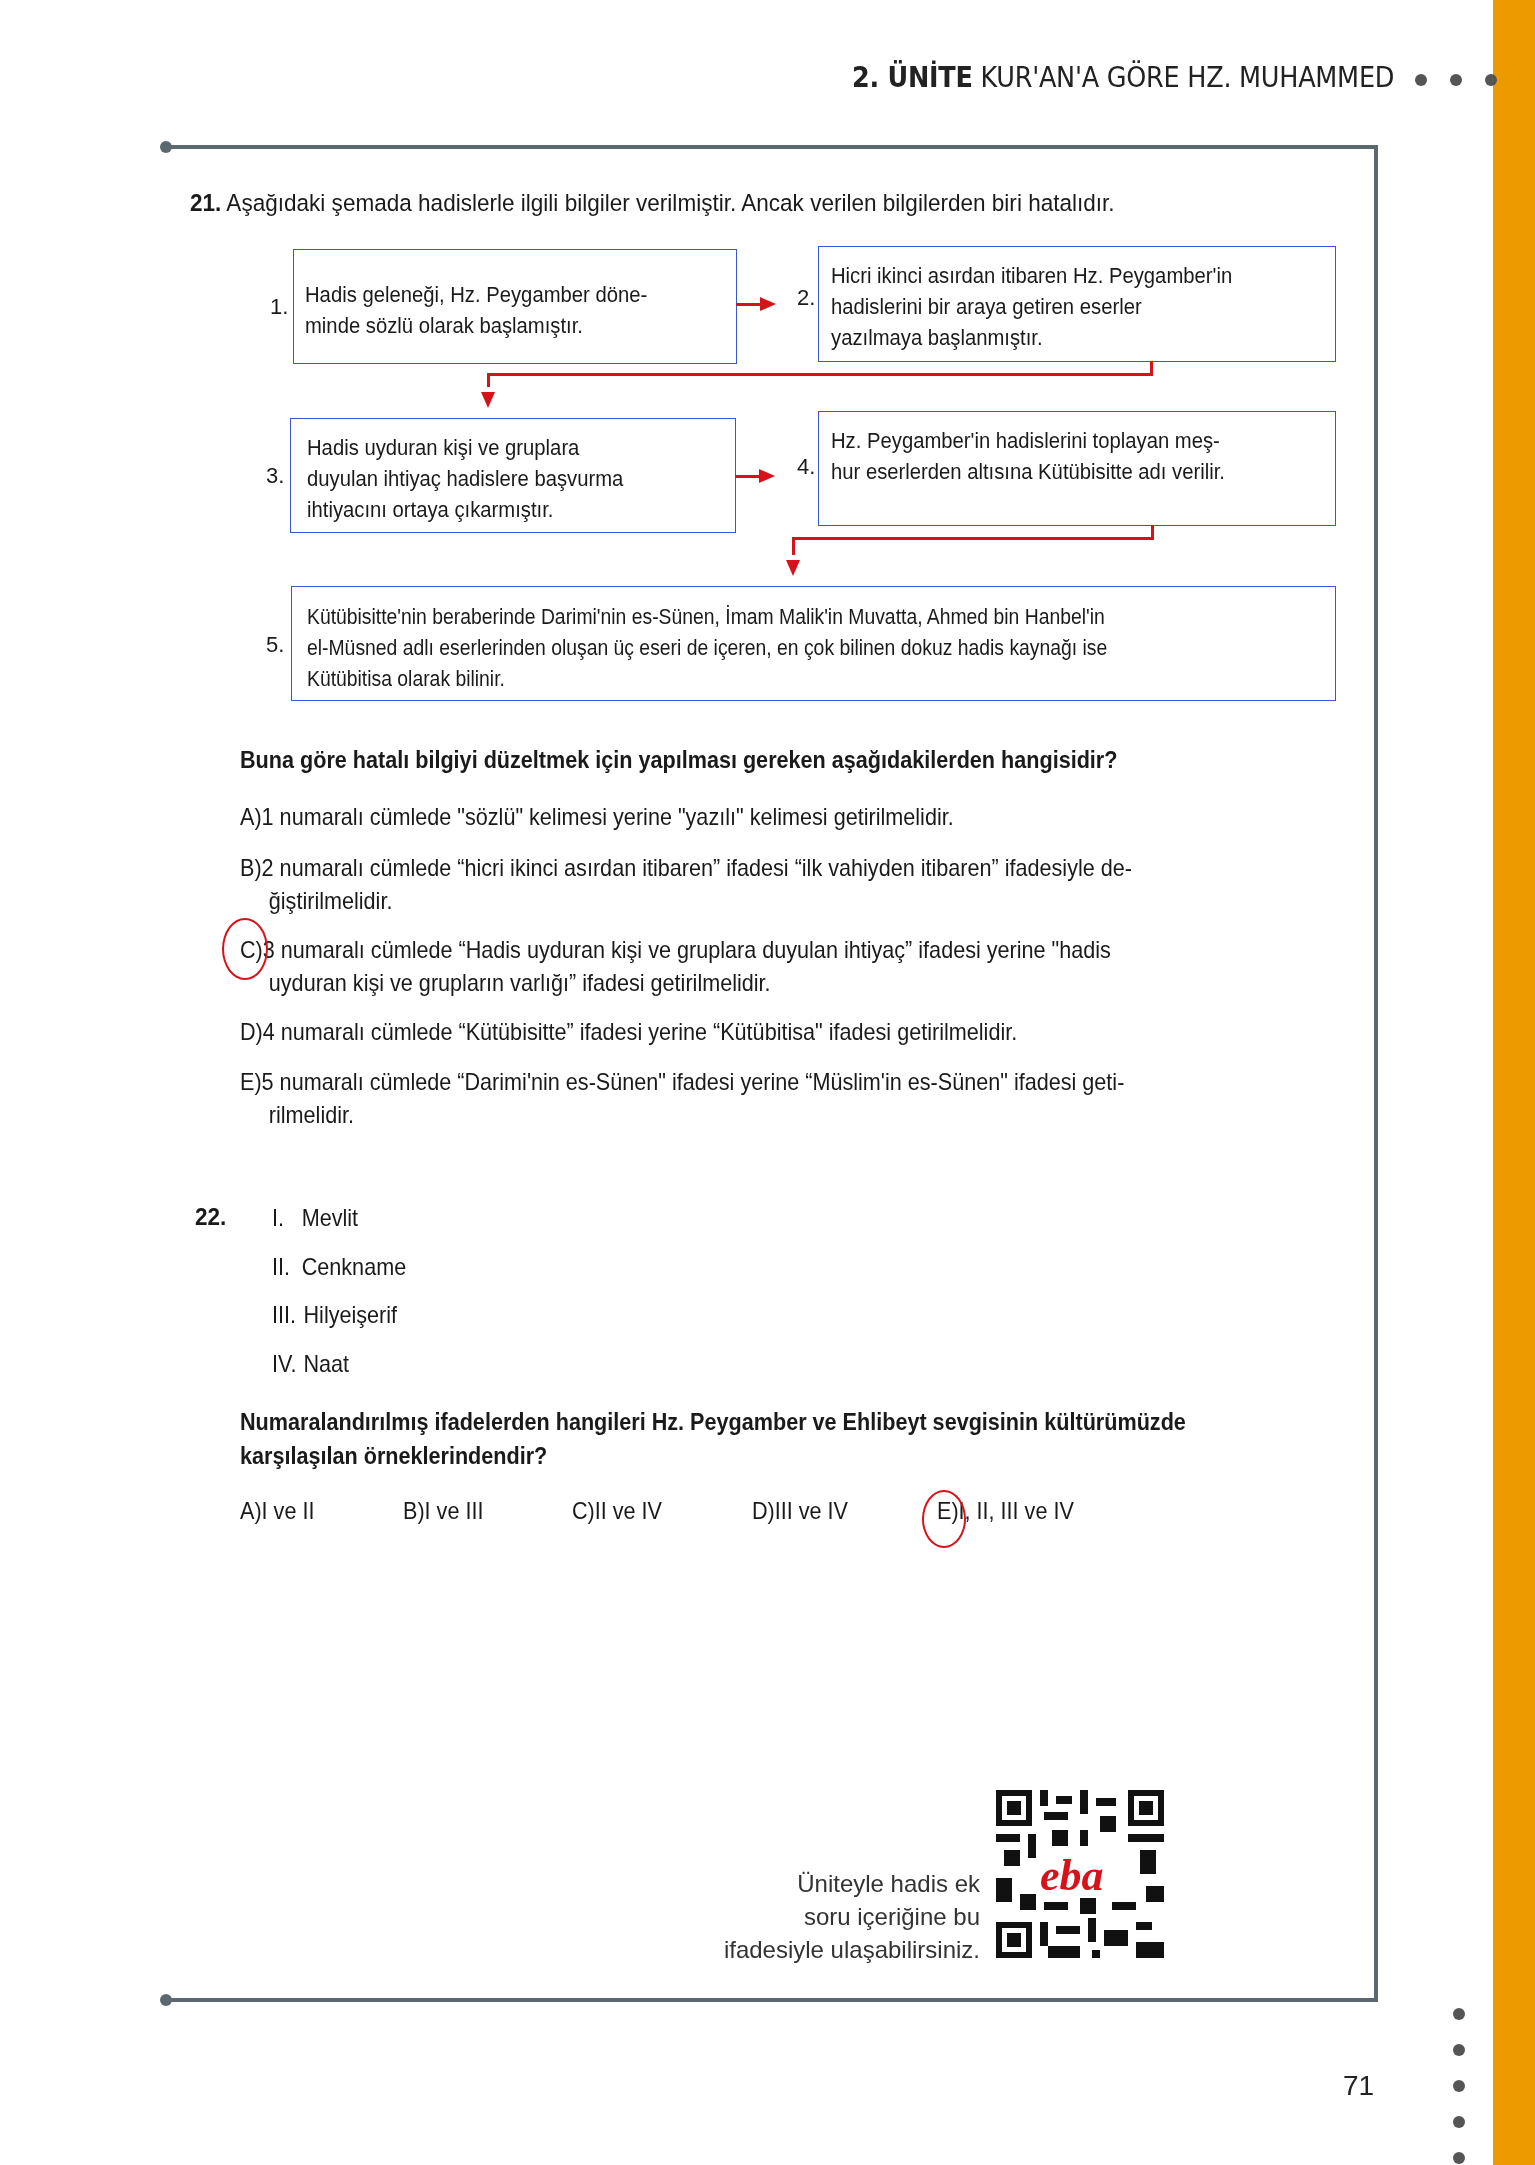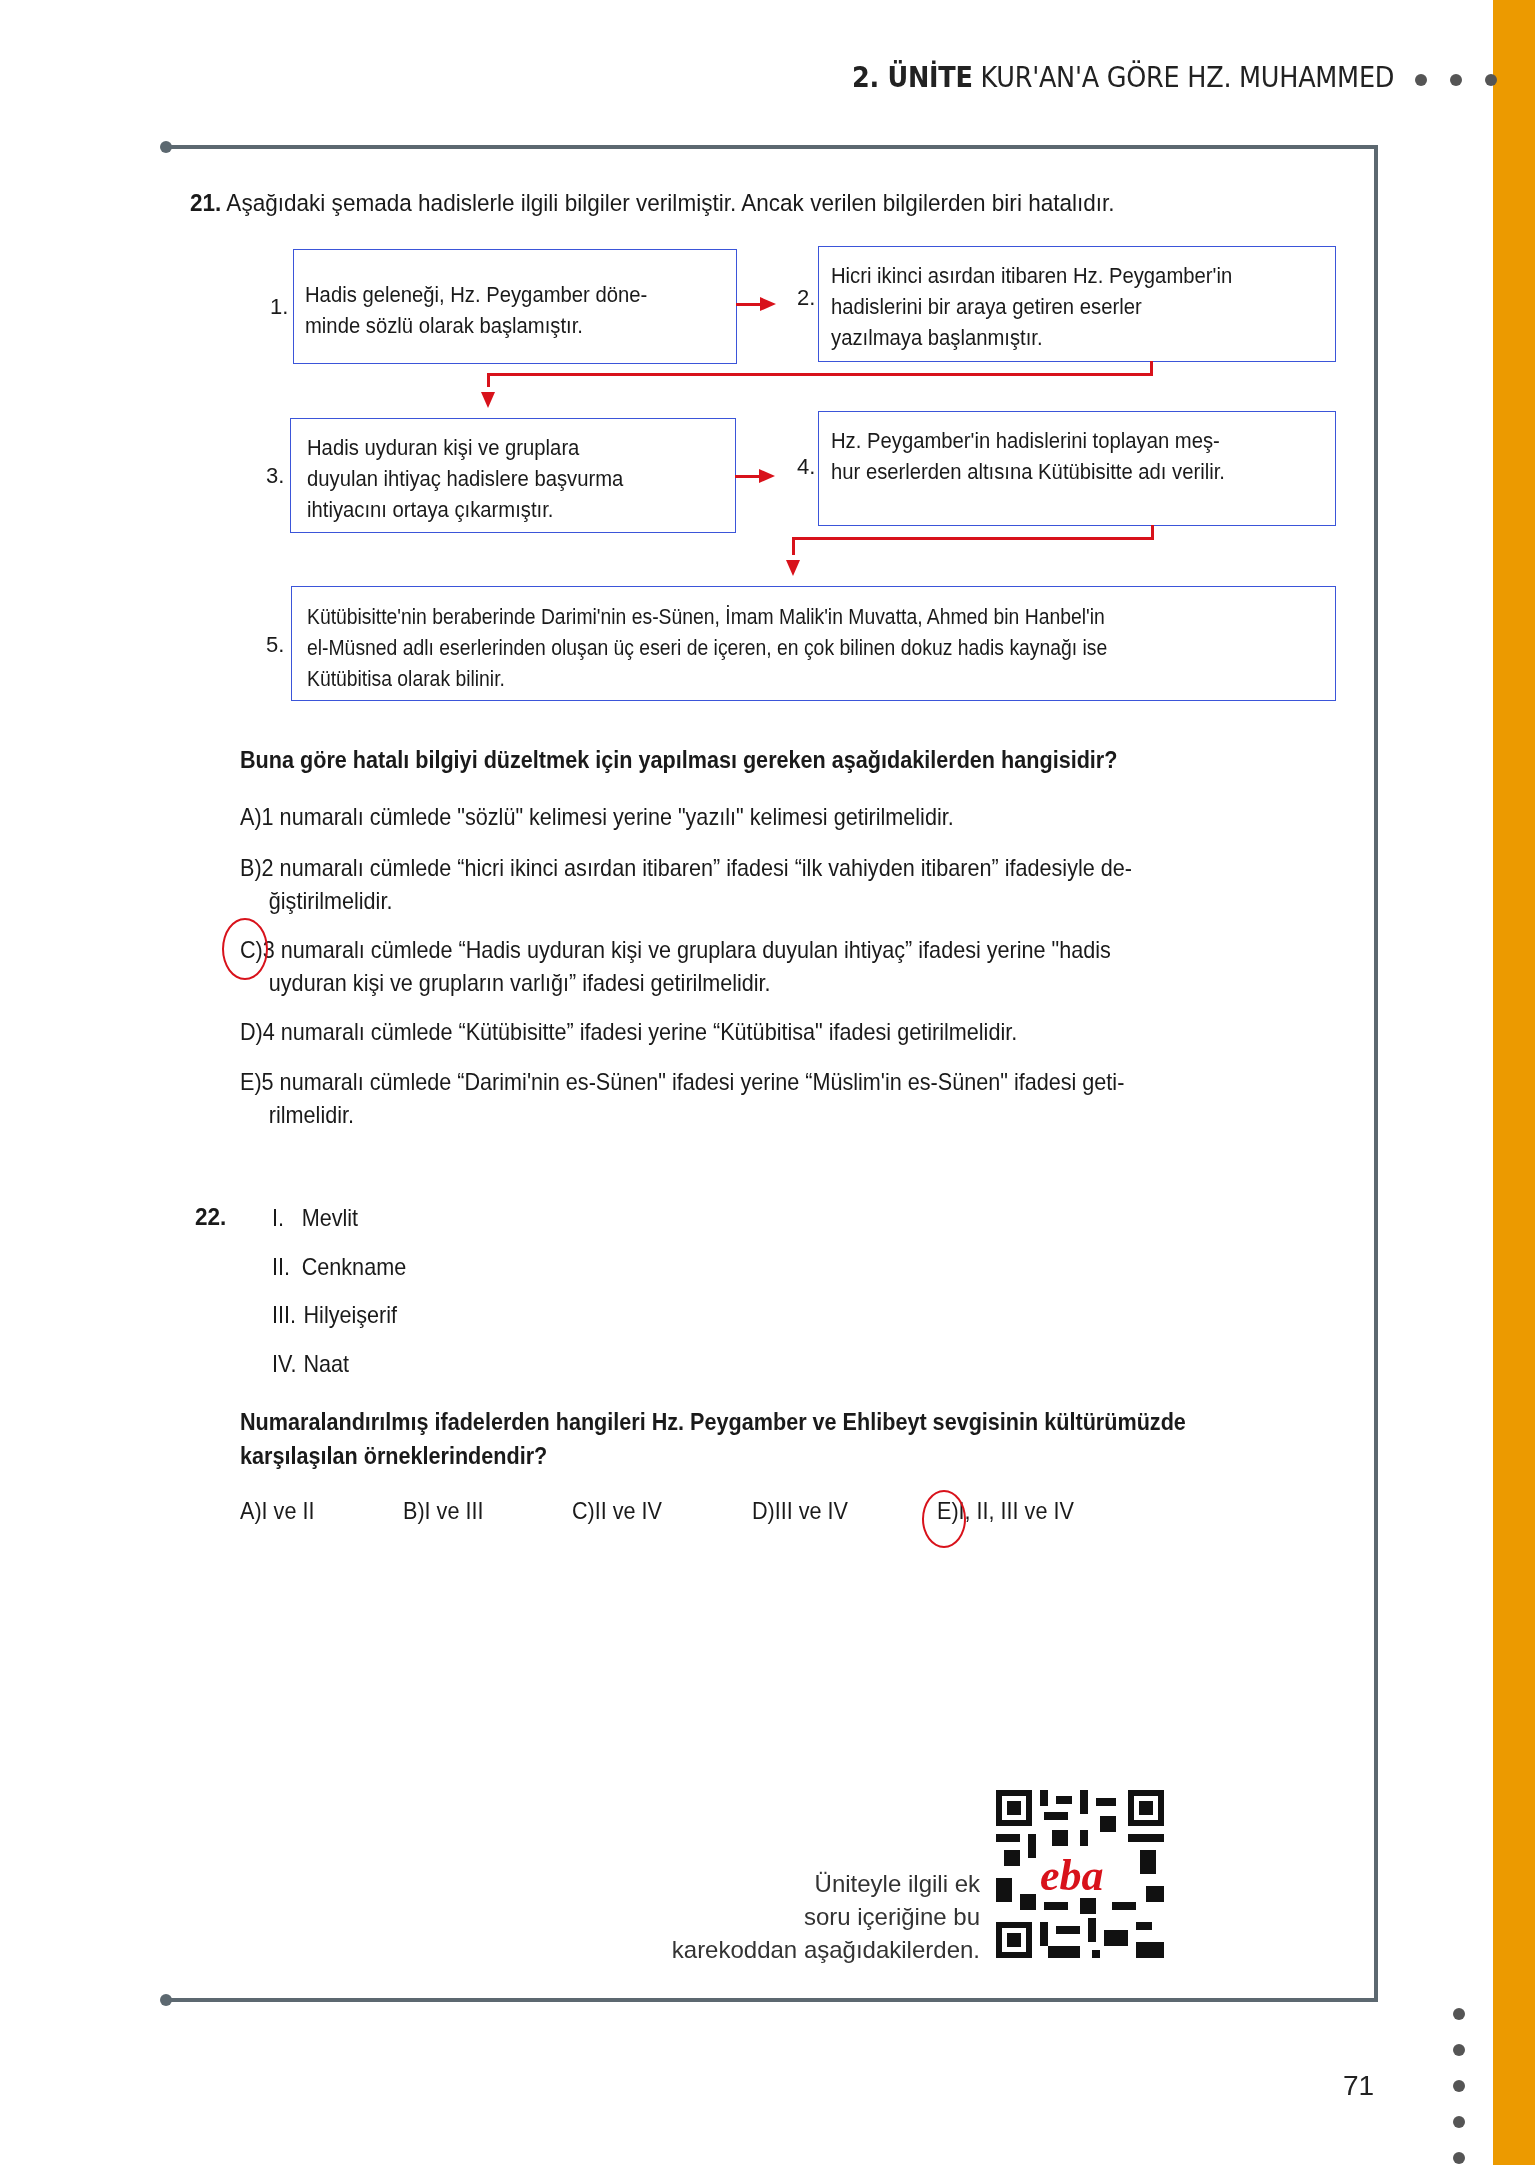--- a/index.html
+++ b/index.html
@@ -166,23 +166,23 @@
 </div>
 <div class="abs opt" style="left:752px;top:1494px">
   <span>D)</span><span>III ve IV</span>
 </div>
 <div class="abs opt" style="left:937px;top:1494px">
   <span>E)</span><span>I, II, III ve IV</span>
 </div>
 <div class="abs circle" style="left:922px;top:1490px;width:40px;height:54px"></div>
 
 <div class="abs qr-text" style="left:600px;top:1867px;width:380px">
-  <div>Üniteyle ilgili ek</div>
+  <div>Üniteyle hadis ek</div>
   <div>soru içeriğine bu</div>
-  <div>karekoddan aşağıdakilerden.</div>
+  <div>ifadesiyle ulaşabilirsiniz.</div>
 </div>
 
 <div class="qr" style="left:996px;top:1790px">
 
   <div class="qr-cell" style="left:0;top:0;width:36px;height:36px"></div>
   <div class="abs" style="left:6px;top:6px;width:24px;height:24px;background:#fff"></div>
   <div class="qr-cell" style="left:11px;top:11px;width:14px;height:14px"></div>
   <div class="qr-cell" style="left:132px;top:0;width:36px;height:36px"></div>
   <div class="abs" style="left:138px;top:6px;width:24px;height:24px;background:#fff"></div>
   <div class="qr-cell" style="left:143px;top:11px;width:14px;height:14px"></div>

